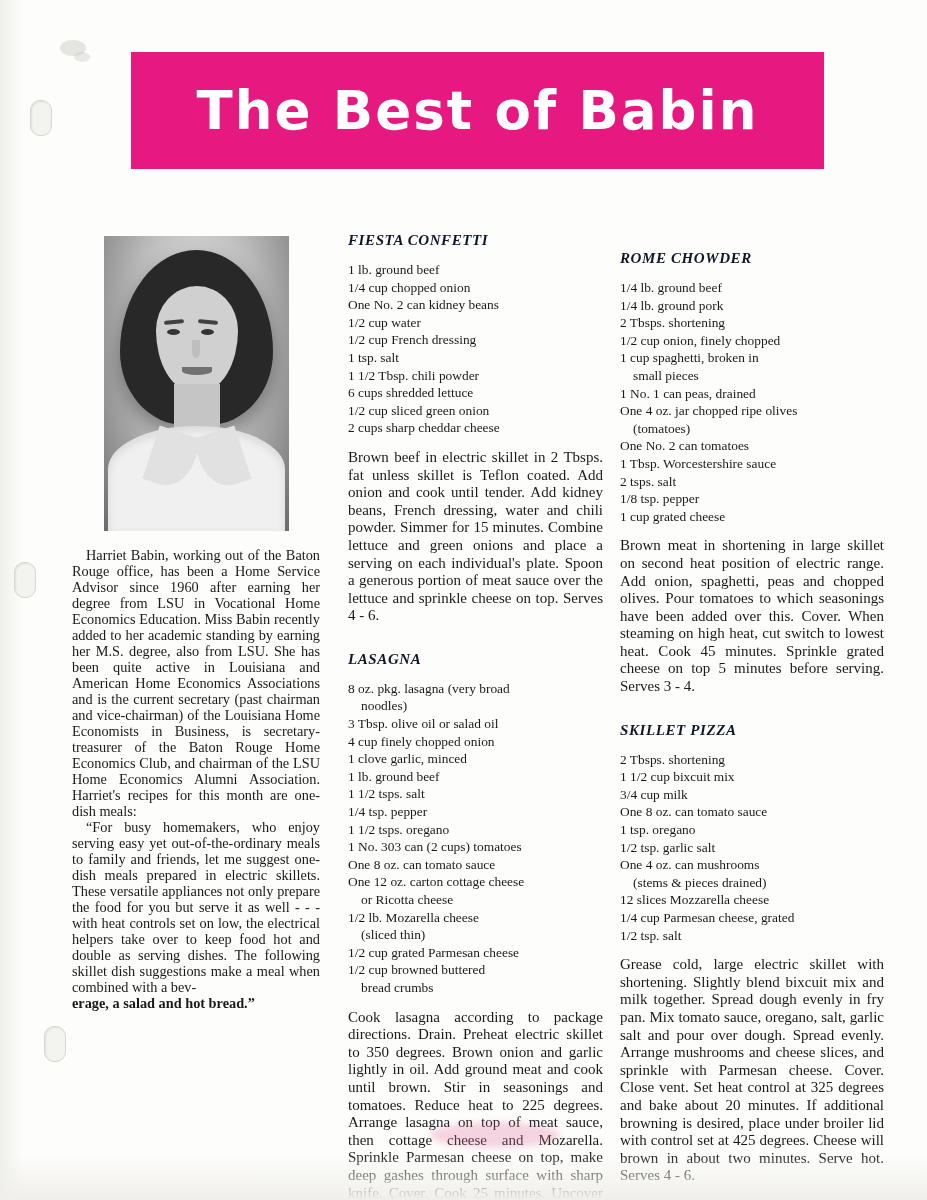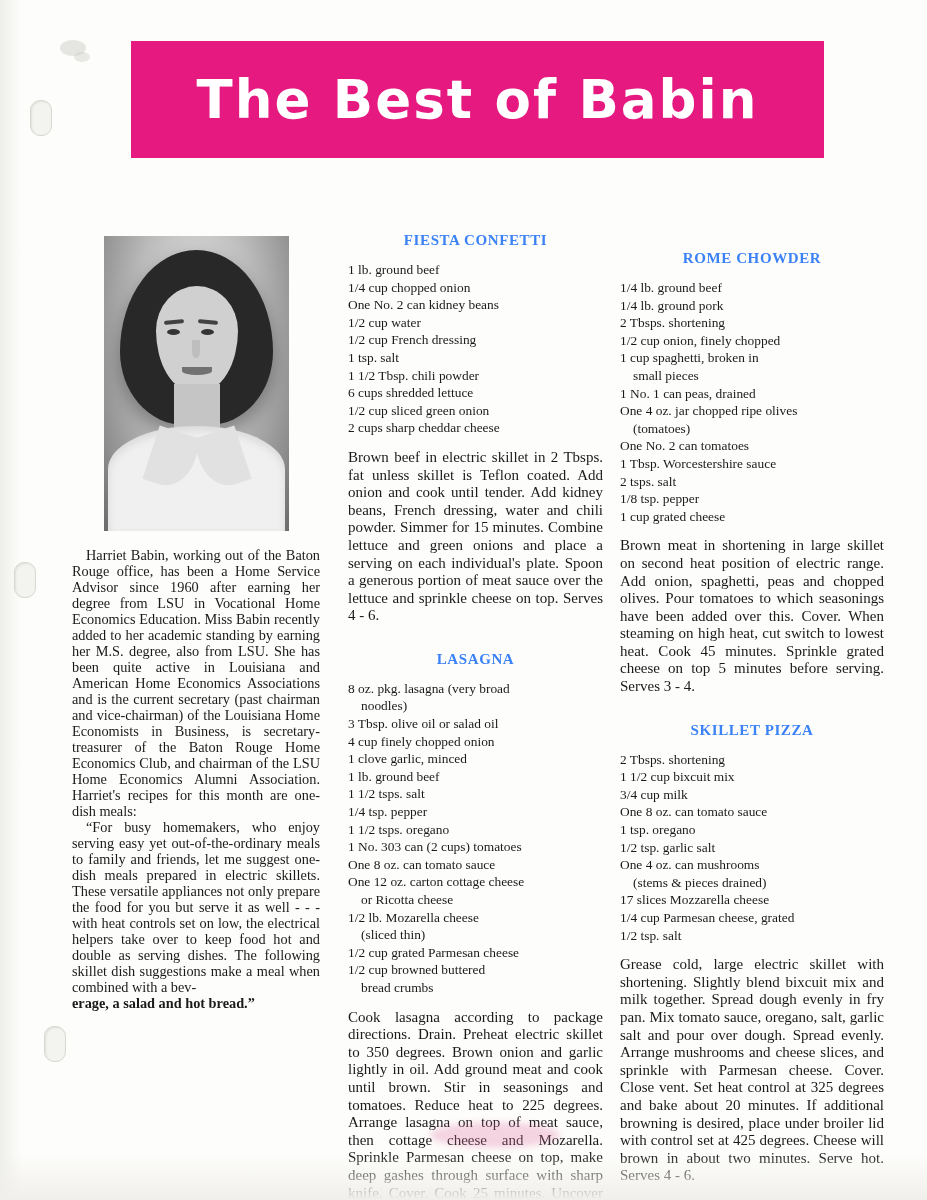--- a/index.html
+++ b/index.html
@@ -44,21 +44,21 @@
     box-shadow: inset 1px 1px 2px rgba(0,0,0,.08);
   }
   .punch.p1 { left: 30px; top: 100px; }
   .punch.p2 { left: 14px; top: 562px; }
   .punch.p3 { left: 44px; top: 1026px; }
 
   
   #masthead {
     position: absolute;
     left: 131px;
-    top: 41px;
+    top: 52px;
     width: 693px;
     height: 117px;
     background: #e5197f;
     display: flex;
     align-items: center;
     justify-content: center;
     overflow: hidden;
   }
   #masthead .title {
     font-family: "DejaVu Sans", sans-serif;
@@ -166,27 +166,28 @@
     font-family: "Liberation Serif", serif;
   }
   .bio p { margin: 0; }
   .bio p.indent { text-indent: 14px; }
   .bio .last-line {
     font-weight: bold;
   }
 
   
   .recipe-head {
-    color: #3b82f6;
+    color: #0f172a;
     font-weight: bold;
     font-size: 15px;
     letter-spacing: .6px;
-    text-align: center;
+    text-align: left;
     margin: 0 0 12px 0;
     font-family: "Liberation Serif", serif;
+    font-style: italic;
   }
   .recipe-head.sub { margin-top: 26px; }
 
   .ingredients {
     list-style: none;
     margin: 0 0 12px 0;
     padding: 0;
     font-size: 13.4px;
     line-height: 17.6px;
   }
@@ -324,21 +325,21 @@
       <h2 class="recipe-head sub">SKILLET PIZZA</h2>
       <ul class="ingredients">
         <li>2 Tbsps. shortening</li>
         <li>1 1/2 cup bixcuit mix</li>
         <li>3/4 cup milk</li>
         <li>One 8 oz. can tomato sauce</li>
         <li>1 tsp. oregano</li>
         <li>1/2 tsp. garlic salt</li>
         <li>One 4 oz. can mushrooms</li>
         <li class="sub">(stems &amp; pieces drained)</li>
-        <li>17 slices Mozzarella cheese</li>
+        <li>12 slices Mozzarella cheese</li>
         <li>1/4 cup Parmesan cheese, grated</li>
         <li>1/2 tsp. salt</li>
       </ul>
       <p class="method">Grease cold, large electric skillet with shortening. Slightly blend bixcuit mix and milk together. Spread dough evenly in fry pan. Mix tomato sauce, oregano, salt, garlic salt and pour over dough. Spread evenly. Arrange mushrooms and cheese slices, and sprinkle with Parmesan cheese. Cover. Close vent. Set heat control at 325 degrees and bake about 20 minutes. If additional browning is desired, place under broiler lid with control set at 425 degrees. Cheese will brown in about two minutes. Serve hot. Serves 4 - 6.</p>
     </div>
 
   </div>
 
   <div class="smudge s3"></div>
   <div class="edge-bottom"></div>

